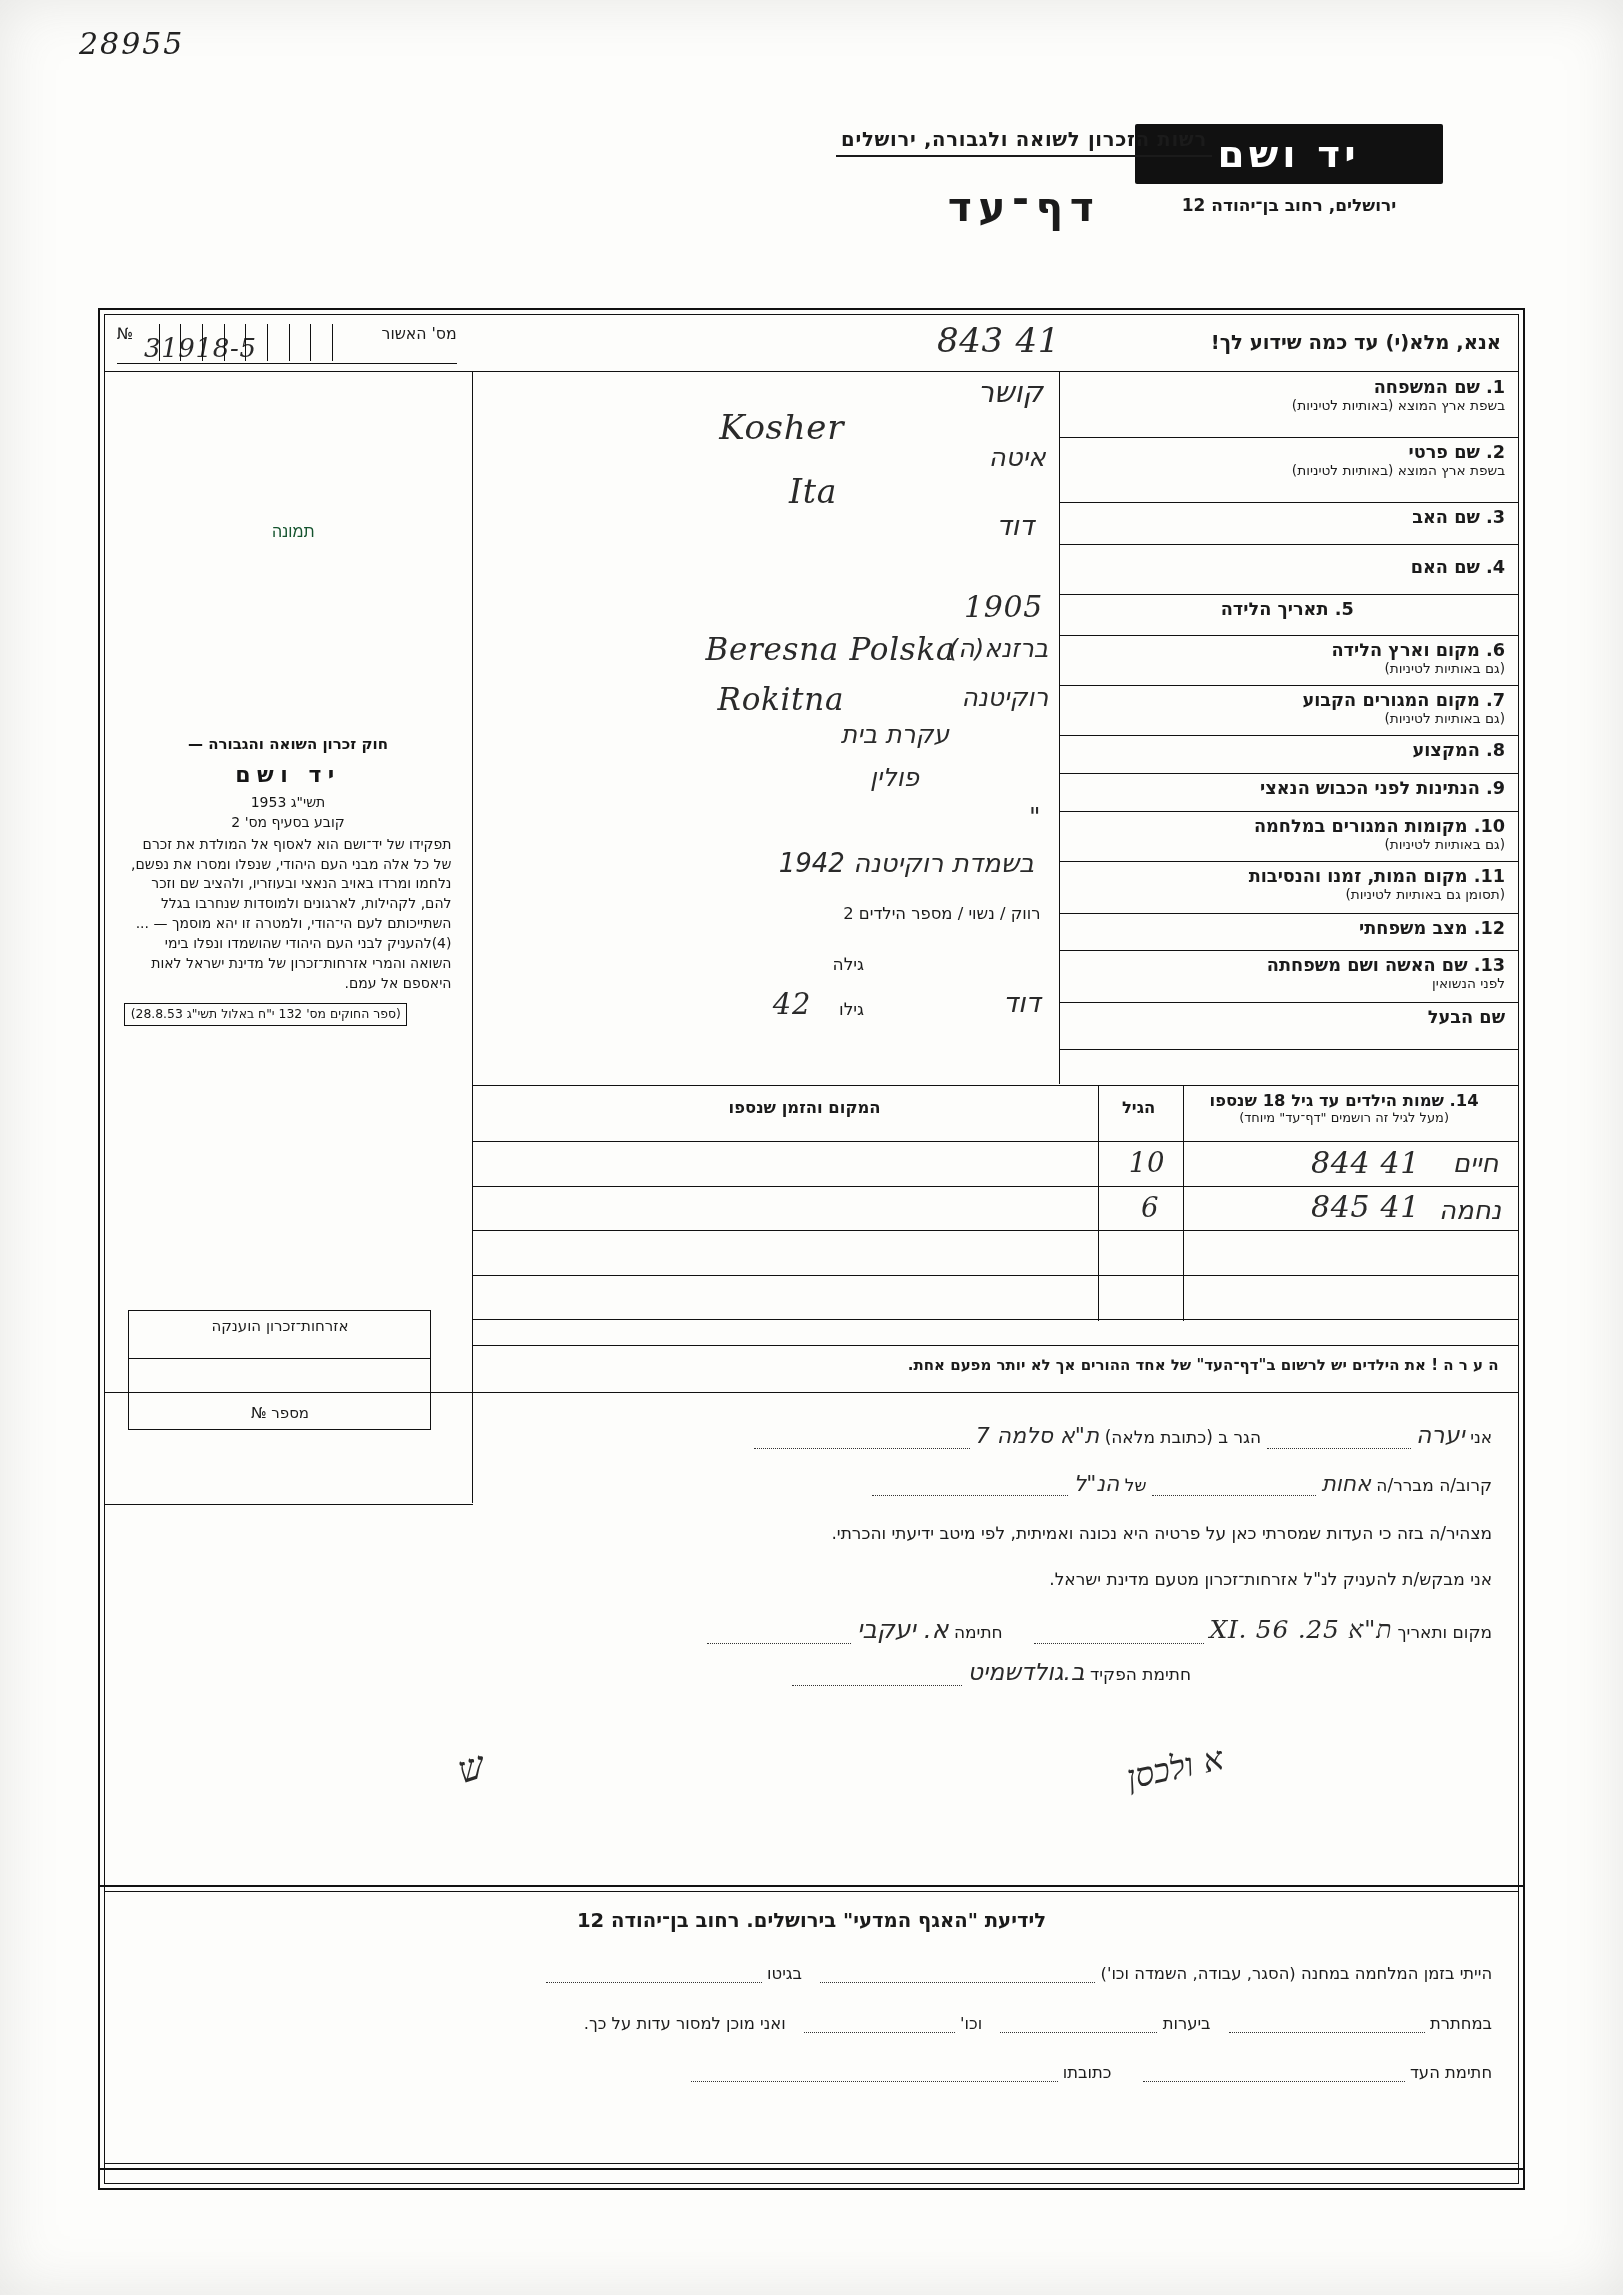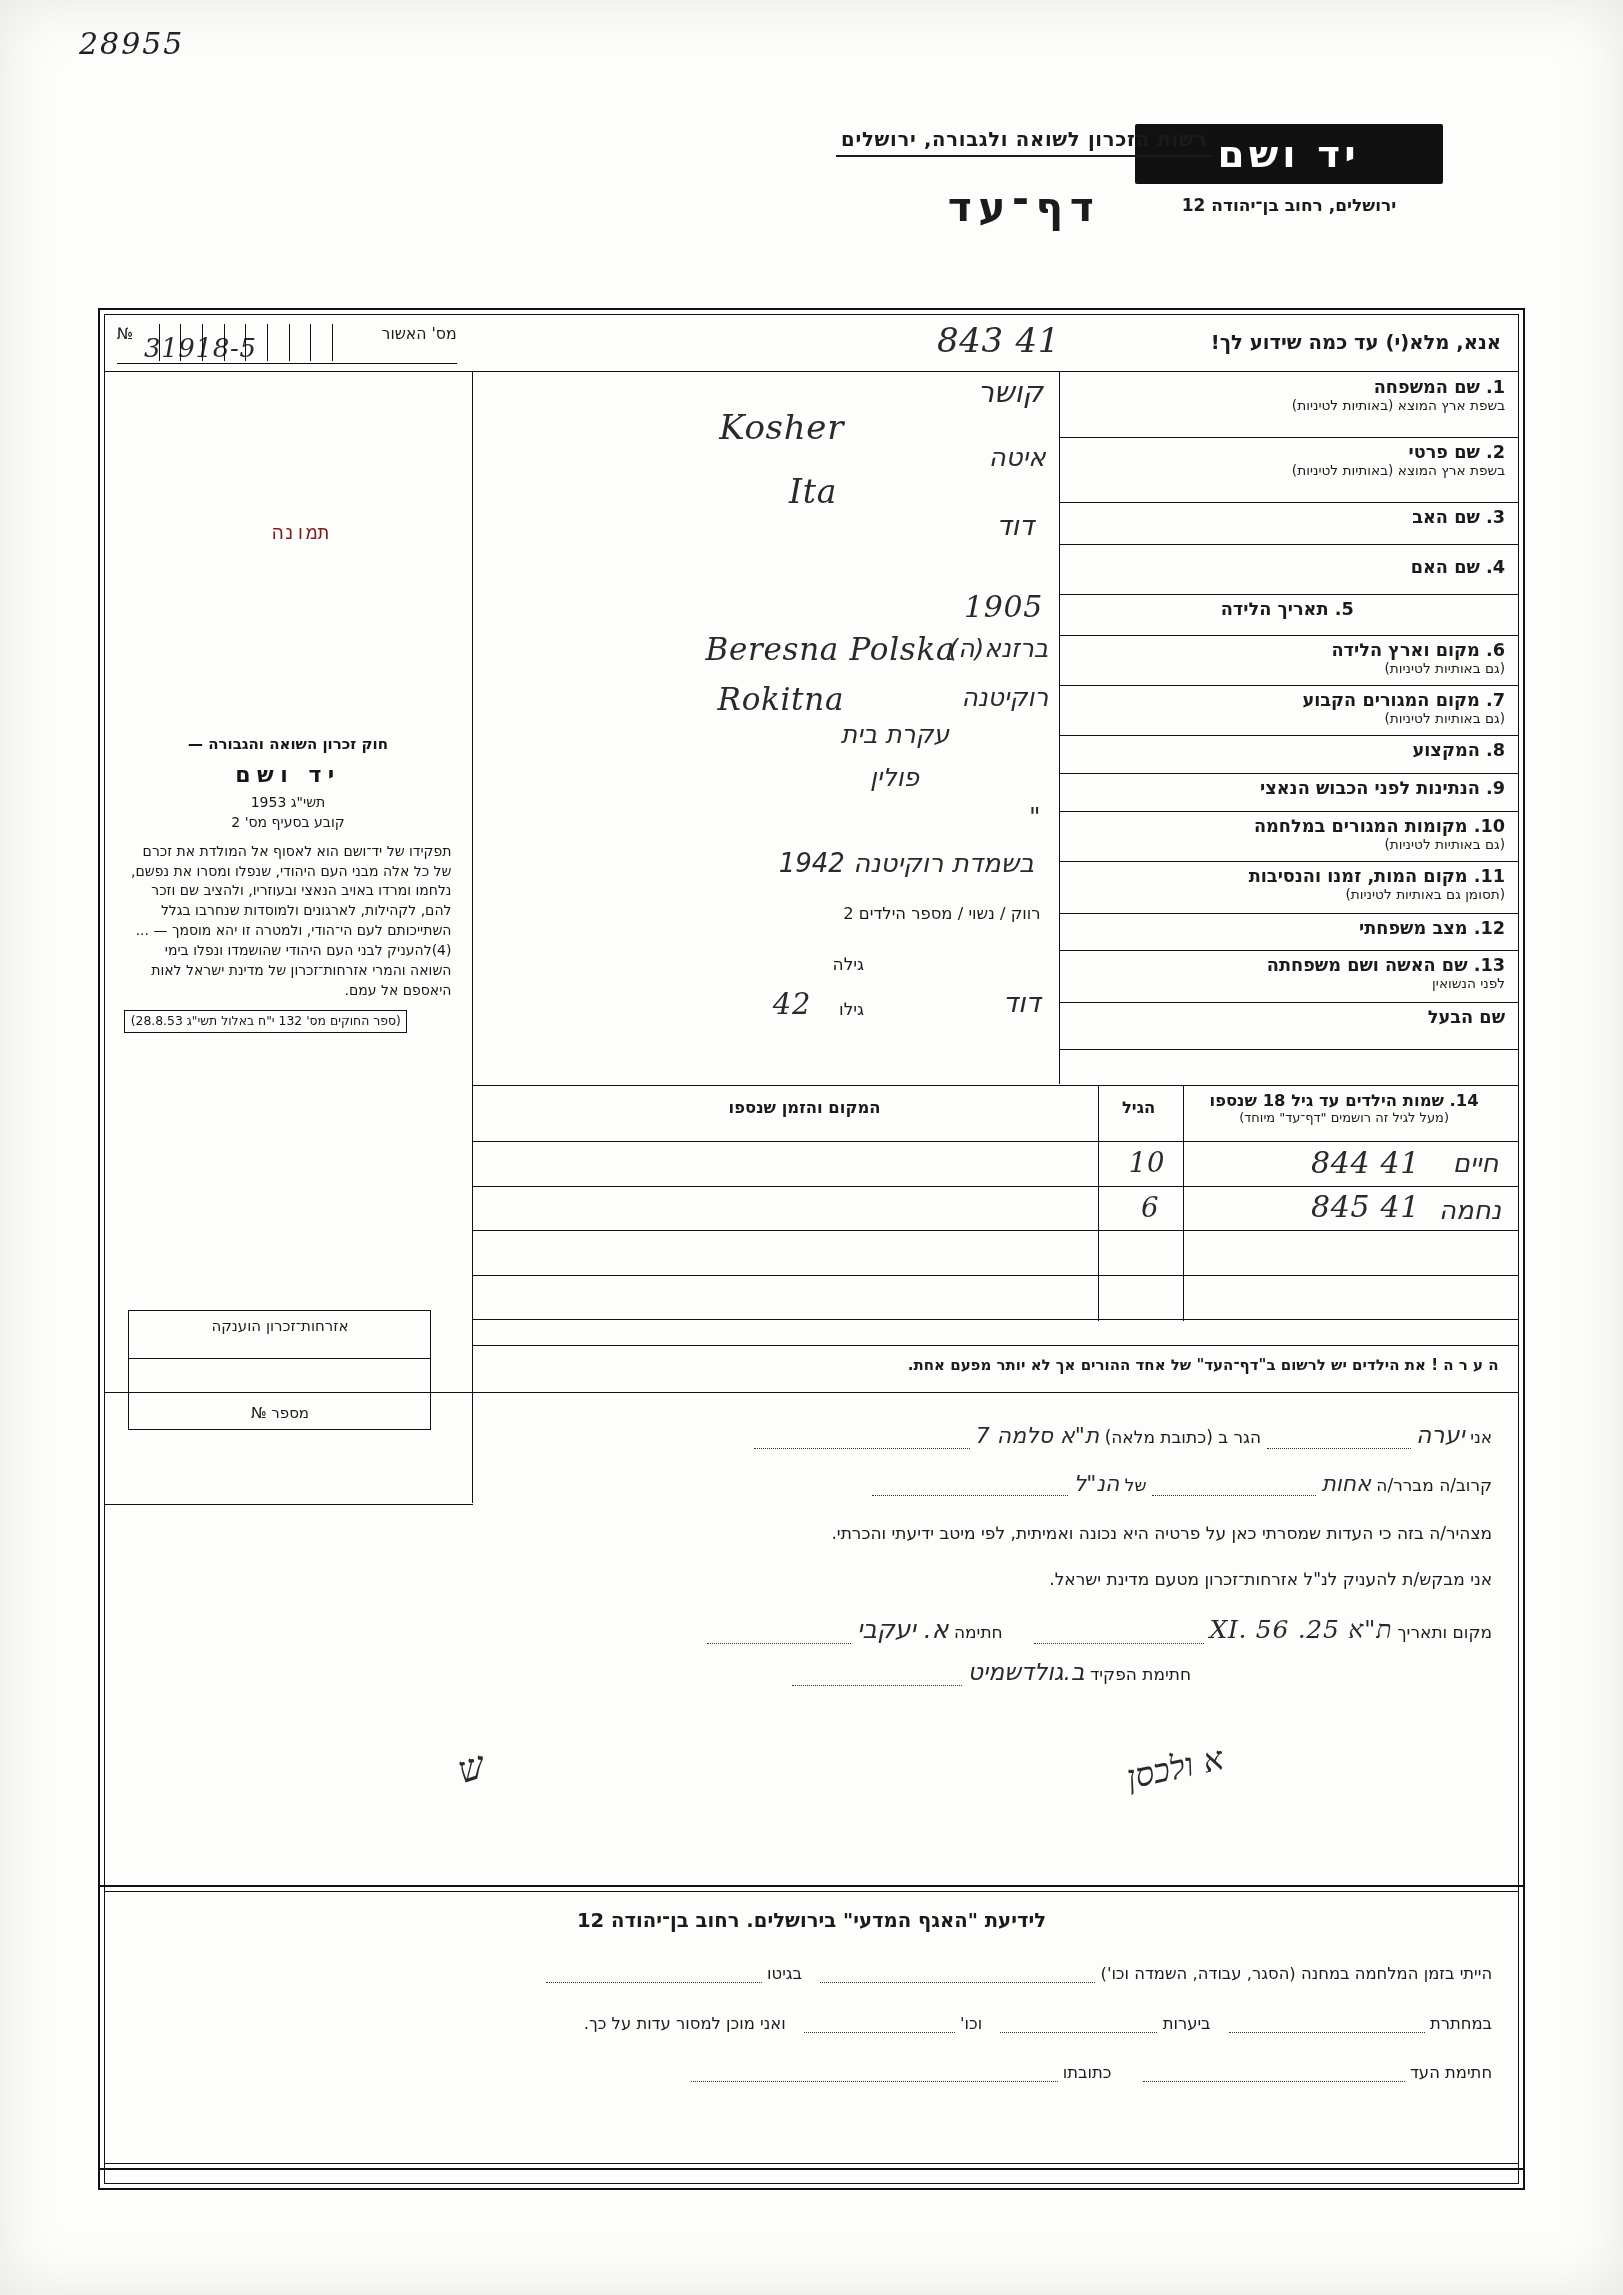--- a/index.html
+++ b/index.html
@@ -161,23 +161,23 @@
     position:absolute;
     white-space:nowrap;
   }
 
   .photo-box{
     position:absolute;
     border:1.3px solid #111;
   }
   .photo-label{
     position:absolute;
-    font-family:Liberation Mono, monospace;
-    font-size:19px;
-    color:#7f1d1d;
+    font-family:Liberation Sans, sans-serif;
+    font-size:16px;
+    color:#14532d;
   }
   .serial{
     position:absolute;
     font-family:"DejaVu Sans", sans-serif;
     font-size:15.7px;
     text-align:right;
     direction:rtl;
   }
   .serial-grid{
     position:absolute;
@@ -472,21 +472,21 @@
           <i></i>
           <i></i>
       </div>
       <div class="hline" style="top:48px;left:11.8px;width:340px;"></div>
 
       <div class="lawtext" style="top:419px;left:19.6px;width:327px;">
         <span class="lawtitle">חוק זכרון השואה והגבורה —</span>
         <span class="lawbig">יד ושם</span>
         <span class="lawcenter">תשי"ג 1953</span>
         <span class="lawcenter">קובע בסעיף מס' 2</span>
-        <div style="margin-top:9px;text-align:right;">תפקידו של יד־ושם הוא לאסוף אל המולדת את זכרם של כל אלה מבני העם היהודי, שנפלו ומסרו את נפשם, נלחמו ומרדו באויב הנאצי ובעוזריו, ולהציב שם וזכר להם, לקהילות, לארגונים ולמוסדות שנחרבו בגלל השתייכותם לעם הי־הודי, ולמטרה זו יהא מוסמך — ...(4)להעניק לבני העם היהודי שהושמדו ונפלו בימי השואה והמרי אזרחות־זכרון של מדינת ישראל לאות היאספם אל עמם.</div>
+        <div style="margin-top:2px;text-align:right;">תפקידו של יד־ושם הוא לאסוף אל המולדת את זכרם של כל אלה מבני העם היהודי, שנפלו ומסרו את נפשם, נלחמו ומרדו באויב הנאצי ובעוזריו, ולהציב שם וזכר להם, לקהילות, לארגונים ולמוסדות שנחרבו בגלל השתייכותם לעם הי־הודי, ולמטרה זו יהא מוסמך — ...(4)להעניק לבני העם היהודי שהושמדו ונפלו בימי השואה והמרי אזרחות־זכרון של מדינת ישראל לאות היאספם אל עמם.</div>
         <div style="text-align:left;"><span class="lawnote">(ספר החוקים מס' 132 י"ח באלול תשי"ג 28.8.53)</span></div>
       </div>
 
       <div class="cert-box" style="left:23.6px;top:995px;width:301px;height:118px;">
         <div class="t">אזרחות־זכרון הוענקה</div>
         <div class="div" style="top:47px;"></div>
         <div class="b">מספר №</div>
       </div>
 
       <div class="hline" style="top:770px;left:367px;right:0;"></div>

